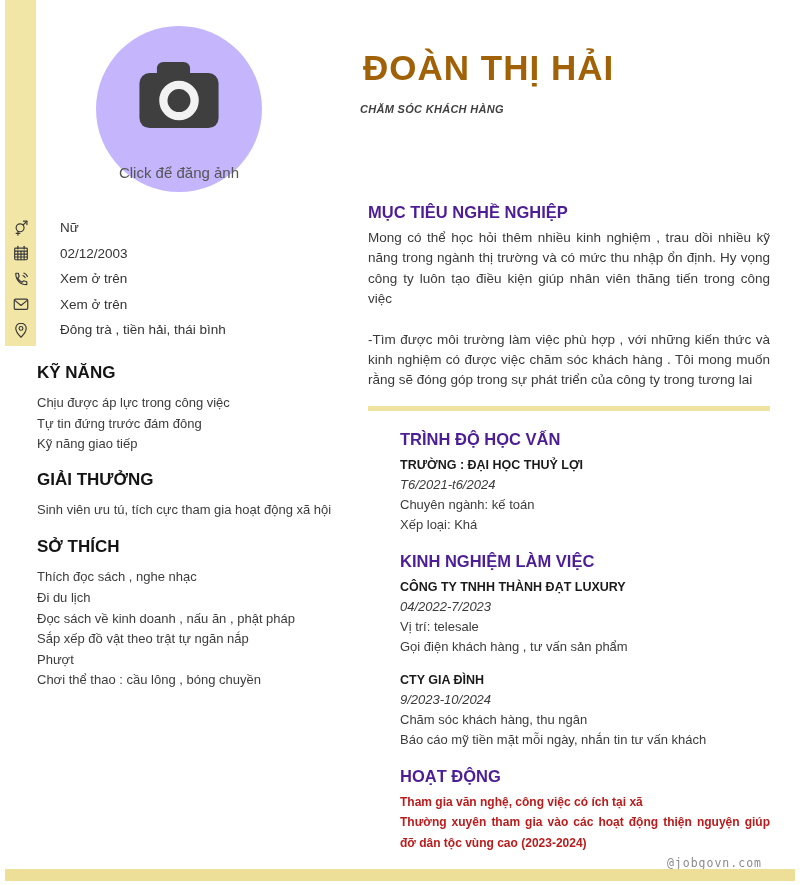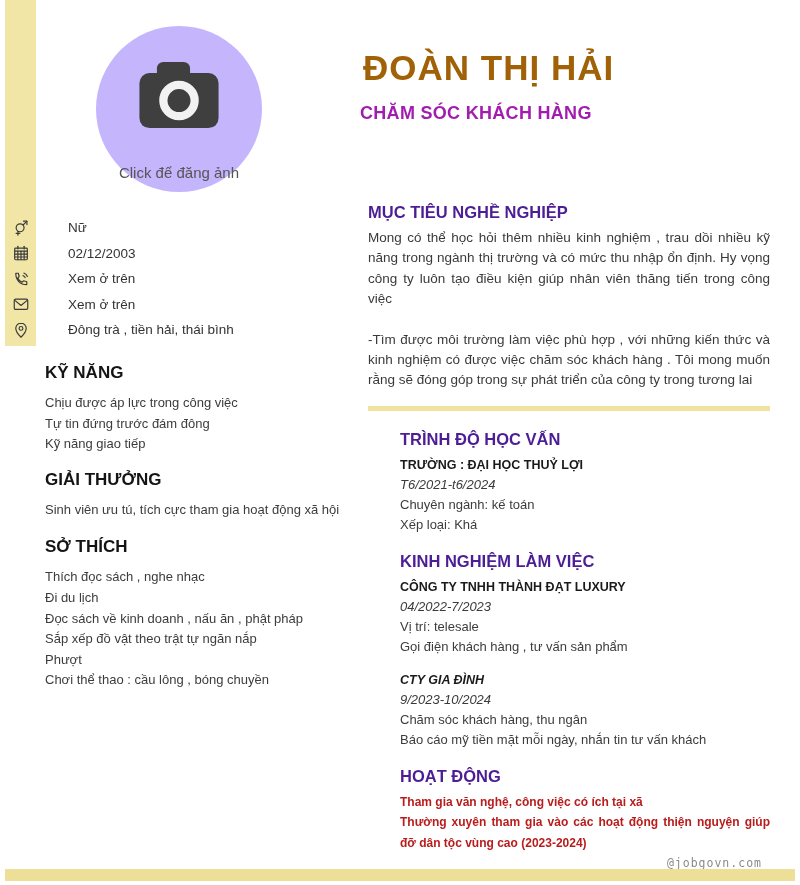--- a/index.html
+++ b/index.html
@@ -13,48 +13,48 @@
   
   .photo { position:absolute; left:96px; top:26px; width:166px; height:166px; border-radius:50%;
            background:#c4b5fd; cursor:pointer; }
   .photo svg { position:absolute; left:50%; top:32px; transform:translateX(-50%); }
   .photo-label { position:absolute; left:0; right:0; top:138px; text-align:center;
                  font-size:15px; color:#555; }
 
   
   .name { position:absolute; left:363px; top:48px; font-size:35px; font-weight:700;
           letter-spacing:1px; color:#a16207; }
-  .job-title { position:absolute; left:360px; top:103px; font-size:18px; font-weight:700;
-               color:#a21caf; letter-spacing:0.3px; }
+  .job-title { position:absolute; left:360px; top:103px; font-size:11px; font-weight:700;
+               color:#404040; letter-spacing:0.3px;font-style:italic; }
 
   
   .pinfo { position:absolute; left:0; top:215px; width:360px; }
-  .pirow { position:relative; height:25.5px; display:flex; align-items:center;padding-left:8px; }
+  .pirow { position:relative; height:25.5px; display:flex; align-items:center; }
   .picon { position:absolute; left:12px; top:50%; transform:translateY(-50%); width:18px; height:18px; }
   .picon svg { display:block; }
   .pival { margin-left:60px; font-size:13.5px; color:#333; }
 
   
-  .leftcol { position:absolute; left:37px; top:356px; width:310px;margin-left:8px; }
+  .leftcol { position:absolute; left:37px; top:356px; width:310px; }
   .leftcol h2 { font-size:17px; font-weight:700; color:#141414; line-height:21px; margin:6px 0 10px; }
   .leftcol h2.gap1 { margin-top:14px; }
   .leftcol h2.gap2 { margin-top:16px; }
   .litem { font-size:13px; line-height:20.6px; color:#3c3c3c; }
 
   
   .rightcol { position:absolute; left:368px; top:195px; width:402px; }
   .rightcol h2 { font-size:16.5px; font-weight:700; color:#4c1d95; line-height:21px; }
   .obj-h { margin-top:7px; }
   .obj-p { margin-top:5px; font-size:13.5px; line-height:20.4px; text-align:justify; color:#3a3a3a; }
   .obj-p + .obj-p { margin-top:20px; }
   .divider { margin-top:15px; height:5px; background:#F0E3A0; }
   .indent { padding-left:32px; }
   .indent h2 { margin-top:18px; }
   .entry-title { margin-top:7px; font-size:12.5px; font-weight:700; color:#1a1a1a; line-height:16px; }
-  .entry-title.gap { margin-top:17px;font-style:italic; }
+  .entry-title.gap { margin-top:17px; }
   .entry-date { margin-top:4px; font-size:13px; font-style:italic; color:#3a3a3a; line-height:16px; }
   .entry-line { margin-top:4px; font-size:13px; color:#3c3c3c; line-height:16px; }
   .act-line { margin-top:5px; font-size:12px; line-height:20.4px; text-align:justify; color:#b91c1c;font-weight:bold; }
 
   
   .watermark { position:absolute; right:38px; top:856px; font-family:"DejaVu Sans Mono","Liberation Mono",monospace;
                font-size:11.5px; color:#8a8a8a; letter-spacing:1px; }
   .bottombar { position:absolute; left:5px; top:869px; width:790px; height:12px; background:#EDDF97; }
 
   .icon-stroke { stroke:#3a3a3a; fill:none; stroke-width:1.3; stroke-linecap:round; stroke-linejoin:round; }

